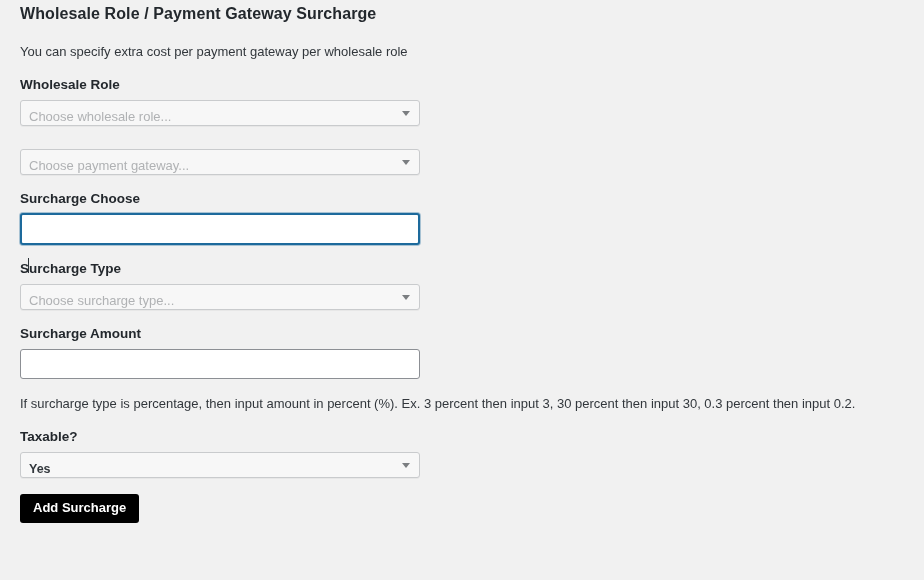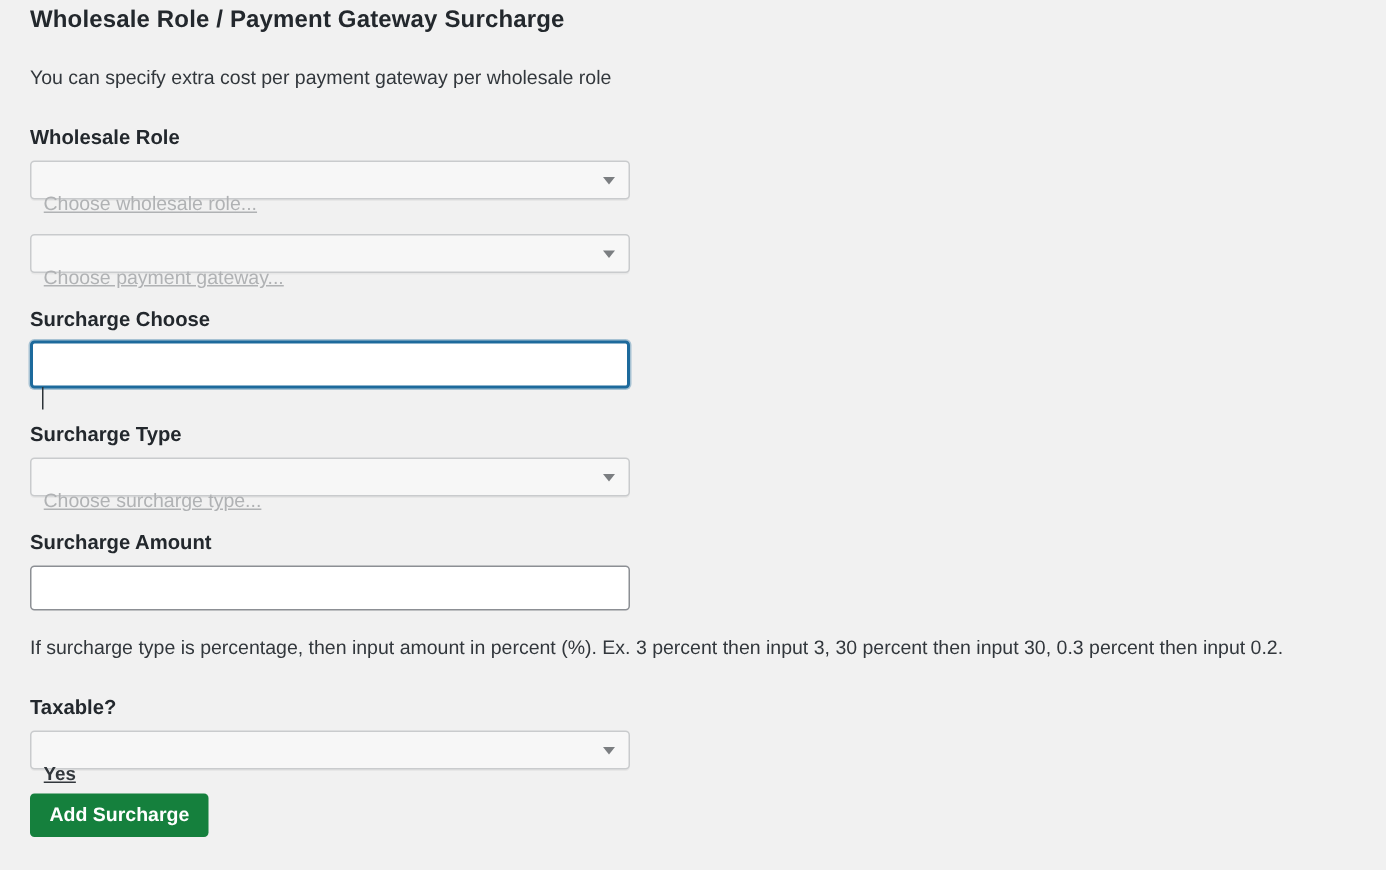--- a/index.html
+++ b/index.html
@@ -36,21 +36,21 @@
 
   .page-desc {
     margin: 0;
     padding-top: 19px;
     font-size: 13px;
     line-height: 17px;
     color: #32373c;
   }
 
   .field-group {
-    margin-top: 7px;
+    margin-top: 0;
   }
 
   .field-label {
     display: block;
     font-size: 13.5px;
     font-weight: bold;
     line-height: 16px;
     color: #23282d;
   }
 
@@ -62,30 +62,29 @@
     margin-top: 7px;
     box-sizing: border-box;
     background: #f7f7f7;
     border: 1px solid #c9cbcd;
     border-radius: 3px;
     box-shadow: 0 1px 0 rgba(0,0,0,0.04);
   }
   .select-wrap .select-text {
     position: absolute;
     left: 8px;
-    top: 16px;
+    top: 4px;
     right: 26px;
     height: 24px;
     line-height: 24px;
     font-size: 13px;
     color: #b0b2b4;
     white-space: nowrap;
     overflow: hidden;
     text-overflow: ellipsis;
-    text-decoration: underline;
   }
   .select-wrap.has-value .select-text {
     color: #32373c;
     font-weight: bold;
     font-size: 12.5px;
   }
   .caret {
     position: absolute;
     right: 9px;
     top: 50%;
@@ -133,21 +132,21 @@
     padding-top: 16px;
     font-size: 13px;
     line-height: 17px;
     color: #32373c;
   }
 
   .primary-button {
     display: inline-block;
     margin-top: 16px;
     padding: 7px 13px 8px 13px;
-    background: #15803d;
+    background: #000000;
     border: none;
     border-radius: 3px;
     color: #ffffff;
     font-family: "Liberation Sans", sans-serif;
     font-size: 13px;
     font-weight: bold;
     line-height: 14px;
     cursor: pointer;
   }
 

